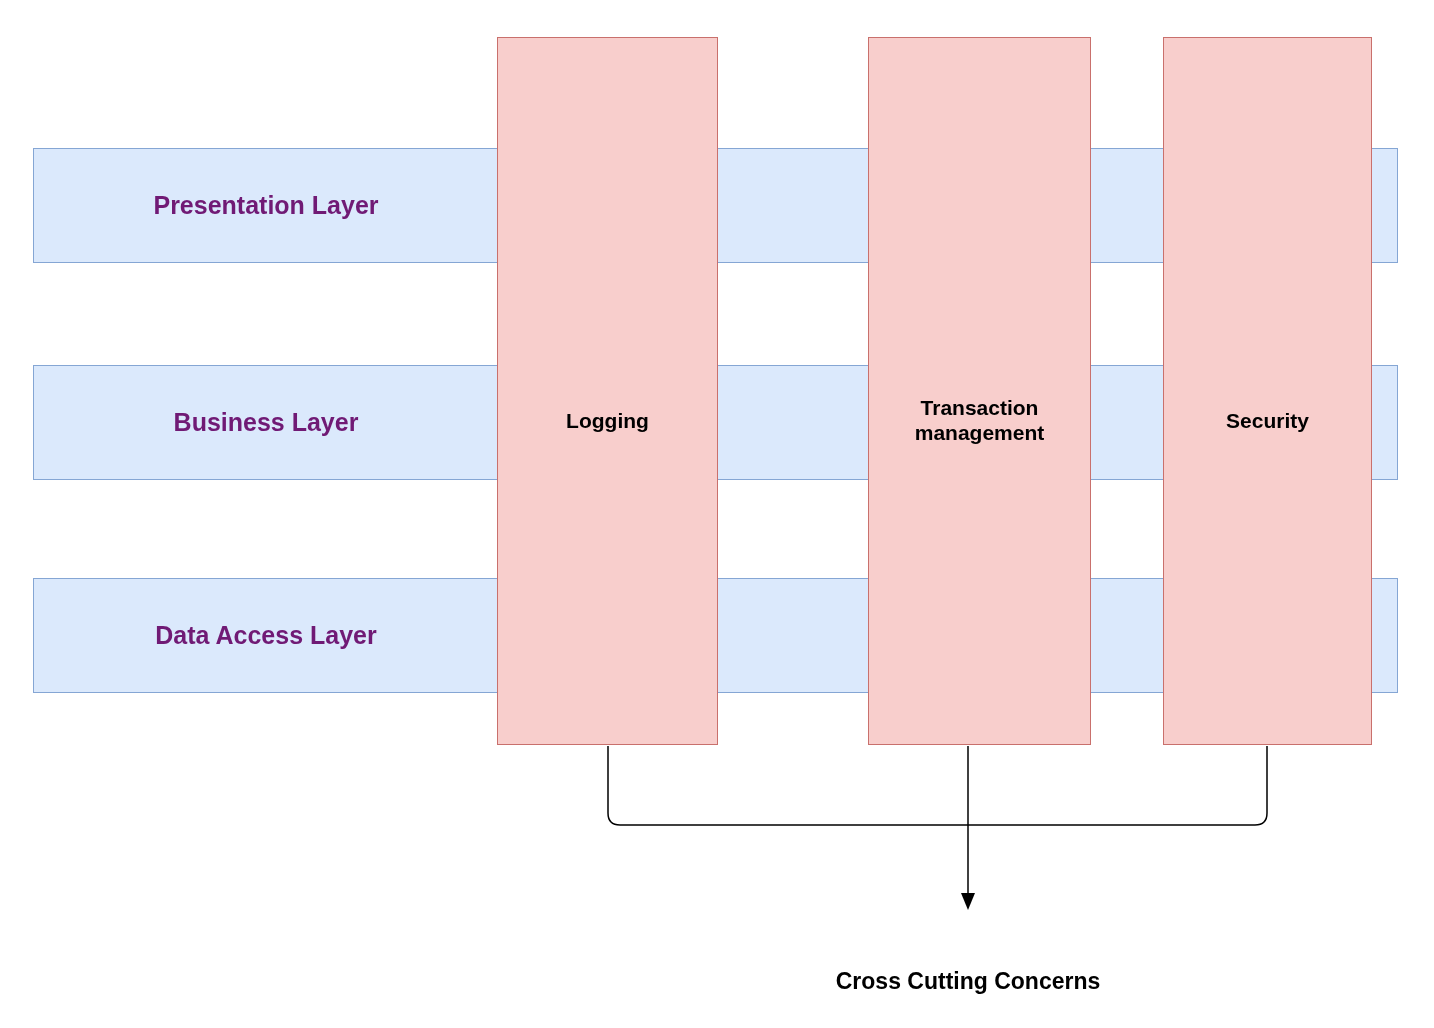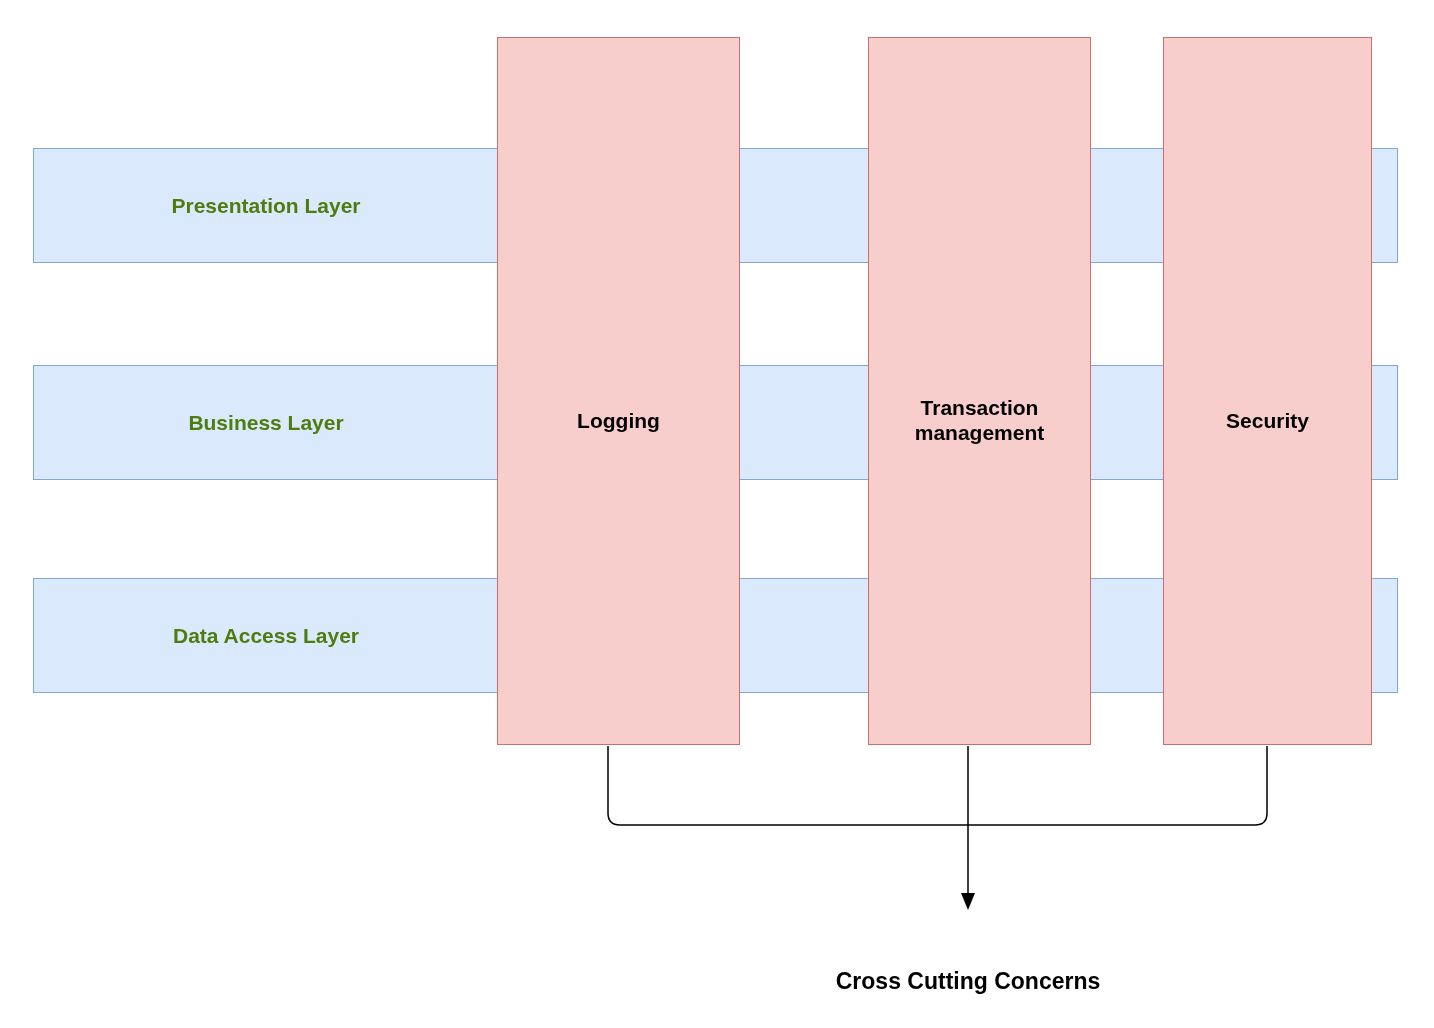--- a/index.html
+++ b/index.html
@@ -22,22 +22,22 @@
     height:115px;
     background:var(--layer-fill);
     border:1px solid var(--layer-border);
     display:flex;
     align-items:center;
   }
   .layer-bar .layer-label{
     width:464px;               
     text-align:center;
     font-weight:bold;
-    font-size:21px;
-    color:#4d7c0f;
+    font-size:25px;
+    color:#701a75;
   }
   #layer-0{top:148px;}
   #layer-1{top:365px;}
   #layer-2{top:578px;}
 
   
   .concern-bar{
     position:absolute;
     top:37px;
     height:708px;
@@ -49,21 +49,21 @@
   }
   .concern-bar .concern-label{
     font-weight:bold;
     font-size:21px;
     line-height:1.18;
     color:#000;
     text-align:center;
     padding:0 10px;
     transform:translateY(30px);  
   }
-  #concern-0{left:497px;width:243px;}
+  #concern-0{left:497px;width:221px;}
   #concern-1{left:868px;width:223px;}
   #concern-2{left:1163px;width:209px;}
 
   
   .connector-svg{
     position:absolute;
     left:0;top:0;
     width:1434px;height:1028px;
     pointer-events:none;
   }

